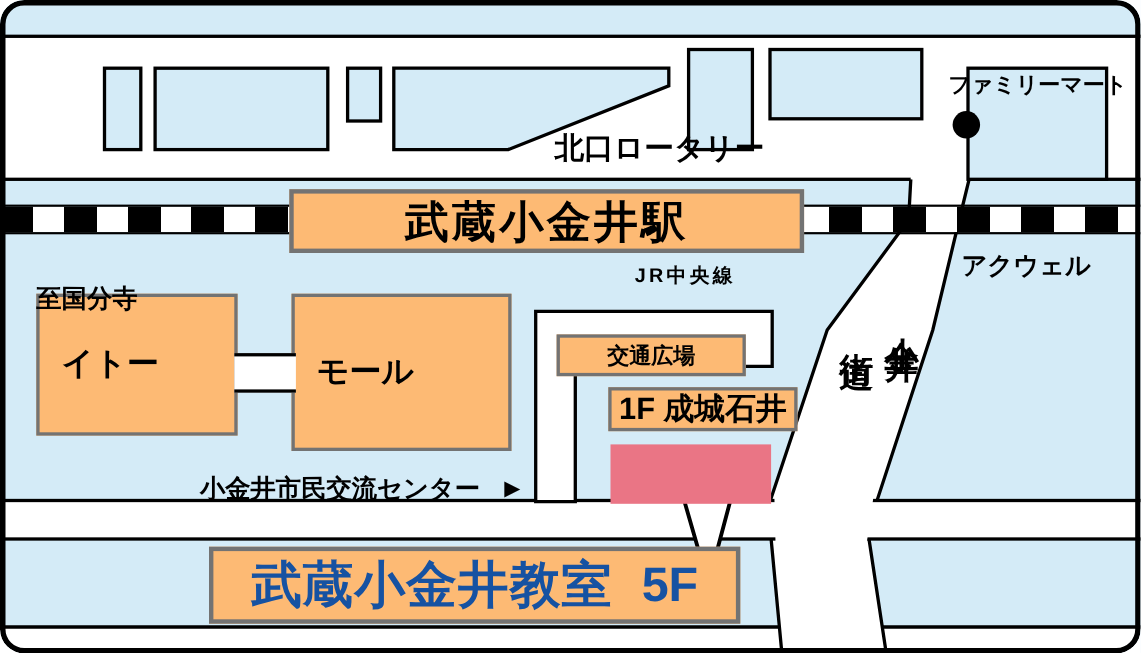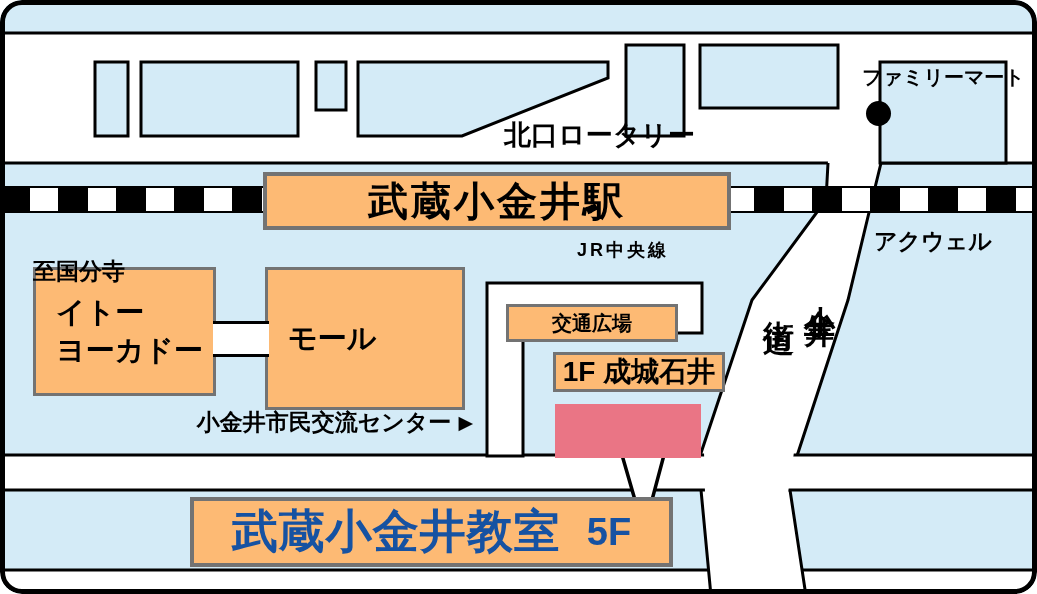--- a/index.html
+++ b/index.html
@@ -10,23 +10,23 @@
   svg.roads{position:absolute;left:0;top:0;z-index:1;}
   .railway{position:absolute;left:0;top:186px;width:1037px;height:27px;box-sizing:border-box;border-top:2px solid #000;border-bottom:2px solid #000;background:repeating-linear-gradient(90deg,#000 0 30px,#fff 30px 58px);z-index:3;}
   .station{left:263px;top:172px;width:468px;height:58px;font-size:40px;letter-spacing:3px;border-width:4px;z-index:5;}
   .bld{justify-content:flex-start;padding-left:20px;font-size:29px;line-height:1.3;z-index:4;}
   .connector{position:absolute;left:213px;top:321px;width:56px;height:36px;background:#fff;border-top:3px solid #000;border-bottom:3px solid #000;box-sizing:border-box;z-index:5;}
   .plaza-label{left:506px;top:304px;width:172px;height:38px;font-size:20px;}
   .seijo{left:553px;top:352px;width:172px;height:40px;font-size:28px;}
   .pink{position:absolute;left:555px;top:404px;width:146px;height:54px;background:#ea7585;z-index:6;}
   .callout{left:190px;top:497px;width:483px;height:70px;border-width:4px;gap:26px;z-index:8;}
   .callout .name{font-size:46px;color:#1652a2;letter-spacing:1px;}
-  .callout .floor{font-size:38px;color:#1652a2;}
+  .callout .floor{font-size:44px;color:#1652a2;}
   .vtext{writing-mode:vertical-rl;text-orientation:upright;font-weight:bold;font-size:31px;letter-spacing:5px;color:#000;position:absolute;z-index:10;white-space:nowrap;}
-  .civic{position:absolute;left:160px;top:407px;width:313px;display:flex;justify-content:flex-end;align-items:center;gap:7px;z-index:10;}
+  .civic{position:absolute;left:160px;top:429px;width:313px;display:flex;justify-content:flex-end;align-items:center;gap:22px;z-index:10;}
   .civic .txt{font-weight:bold;font-size:23px;color:#000;white-space:nowrap;}
   .civic .arr{font-size:19px;color:#000;}
   .dot{position:absolute;left:866px;top:101px;width:25px;height:25px;background:#000;border-radius:50%;z-index:10;}
 </style>
 </head>
 <body>
 
 <div class="map-wrap">
 
   <svg class="roads" width="1037" height="594" viewBox="0 0 1037 594">
@@ -66,21 +66,20 @@
   <div class="lbl" style="left:874px;top:226px;font-size:23px;">アクウェル</div>
   <div class="lbl" style="left:577px;top:238px;font-size:18px;letter-spacing:3px;">JR中央線</div>
   <div class="lbl" style="left:862px;top:64px;font-size:20px;">ファミリーマート</div>
 
   <div class="lbl" style="left:504px;top:117px;font-size:27px;">北口ロータリー</div>
   <div class="dot"></div>
 
   <div class="box bld" style="left:33px;top:267px;width:183px;height:129px;">
     <div>
       <div>イトー</div>
-      <div>ヨーカドー</div>
     </div>
   </div>
   <div class="connector"></div>
   <div class="box bld" style="left:265px;top:267px;width:200px;height:143px;">
     <div>
       <div>モール</div>
     </div>
   </div>
 
   <div class="box plaza-label" style="border-width:3px;">

